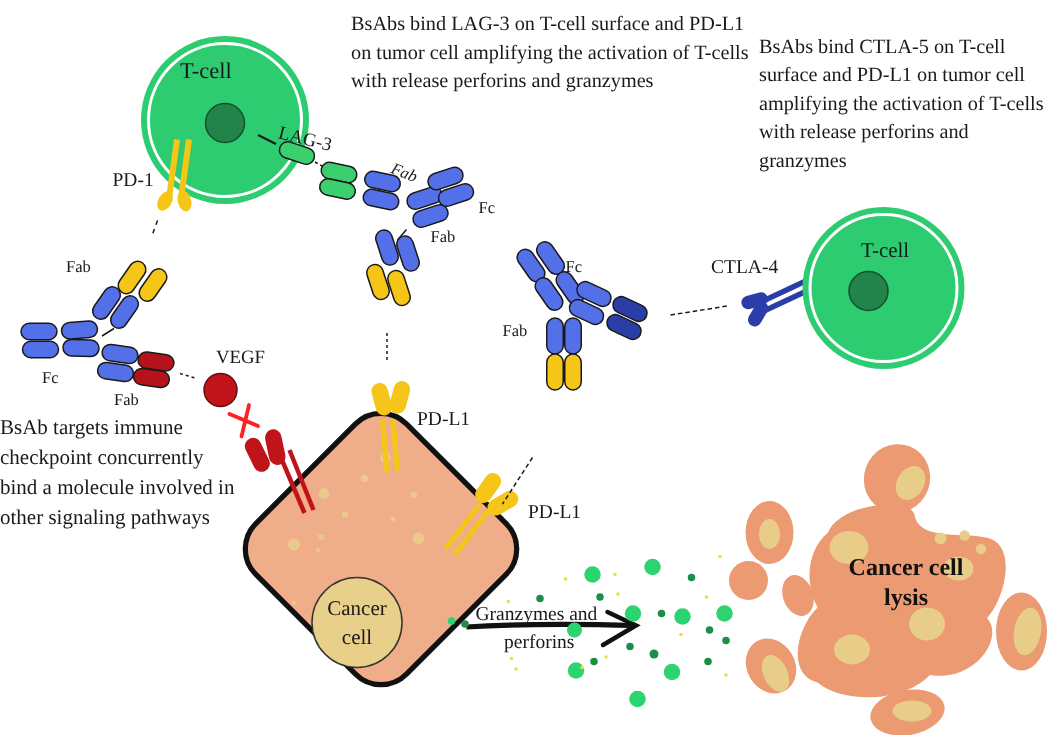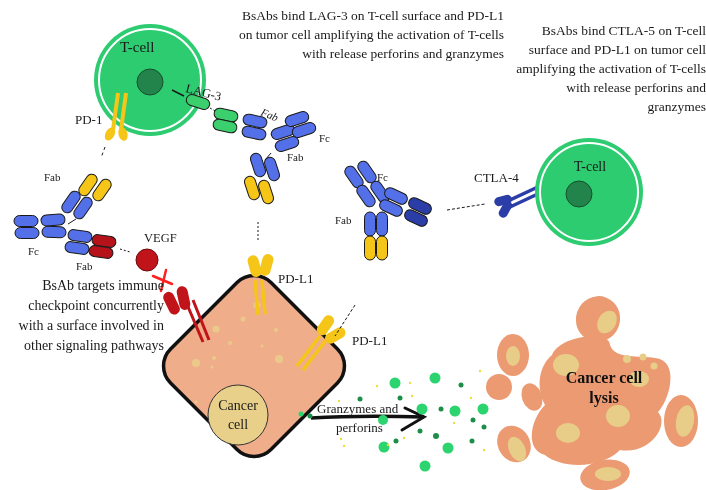--- a/index.html
+++ b/index.html
@@ -1,19 +1,19 @@
 <!DOCTYPE html>
 <html><head>
 <meta charset="utf-8">
 <style>
   html, body { margin: 0; padding: 0; background: #ffffff; }
   body { width: 706px; height: 490px; position: relative; overflow: hidden;
          font-family: "Liberation Serif", serif; color: #1a1a1a; }
   svg { position: absolute; left: 0; top: 0; }
-  .caption { position: absolute; text-align: right; font-size: 13.5px; line-height: 19px;
+  .caption { position: absolute; text-align: left; font-size: 13.5px; line-height: 19px;
              font-family: "Liberation Serif", serif; color: #1a1a1a; }
   .lbl { font-family: "Liberation Serif", serif; fill: #1a1a1a; }
 </style>
 </head>
 <body>
 
 <svg width="706" height="490" viewBox="0 0 706 490" xmlns="http://www.w3.org/2000/svg">
   <defs>
     <g id="seg-blue">
         <rect x="-12" y="-5.5" width="24" height="11" rx="5.5" fill="#5470e8" stroke="#1a1a1a" stroke-width="1"></rect>
@@ -327,13 +327,13 @@
         <circle cx="654" cy="366" r="3.5"></circle>
       <ellipse cx="639" cy="379" rx="10" ry="8"></ellipse>
     </g>
     <text x="604" y="383" font-size="16" font-weight="bold" text-anchor="middle" font-family="'Liberation Serif', serif" fill="#111111">Cancer cell</text>
     <text x="604" y="403" font-size="16" font-weight="bold" text-anchor="middle" font-family="'Liberation Serif', serif" fill="#111111">lysis</text>
   </g>
 </svg>
 
 <div class="caption" style="left:234px; top:6px; width:270px;">BsAbs bind LAG-3 on T-cell surface and PD-L1 on tumor cell amplifying the activation of T-cells with release perforins and granzymes</div>
 <div class="caption" style="left:506px; top:21px; width:200px;">BsAbs bind CTLA-5 on T-cell surface and PD-L1 on tumor cell amplifying the activation of T-cells with release perforins and granzymes</div>
-<div class="caption" style="left:0px; top:276px; width:164px; font-size:14px; line-height:20px;">BsAb targets immune checkpoint concurrently with a surface involved in other signaling pathways</div>
+<div class="caption" style="left:0px; top:276px; width:164px; font-size:14px; line-height:20px;">BsAb targets immune checkpoint concurrently bind a molecule involved in other signaling pathways</div>
 
 </body></html>

